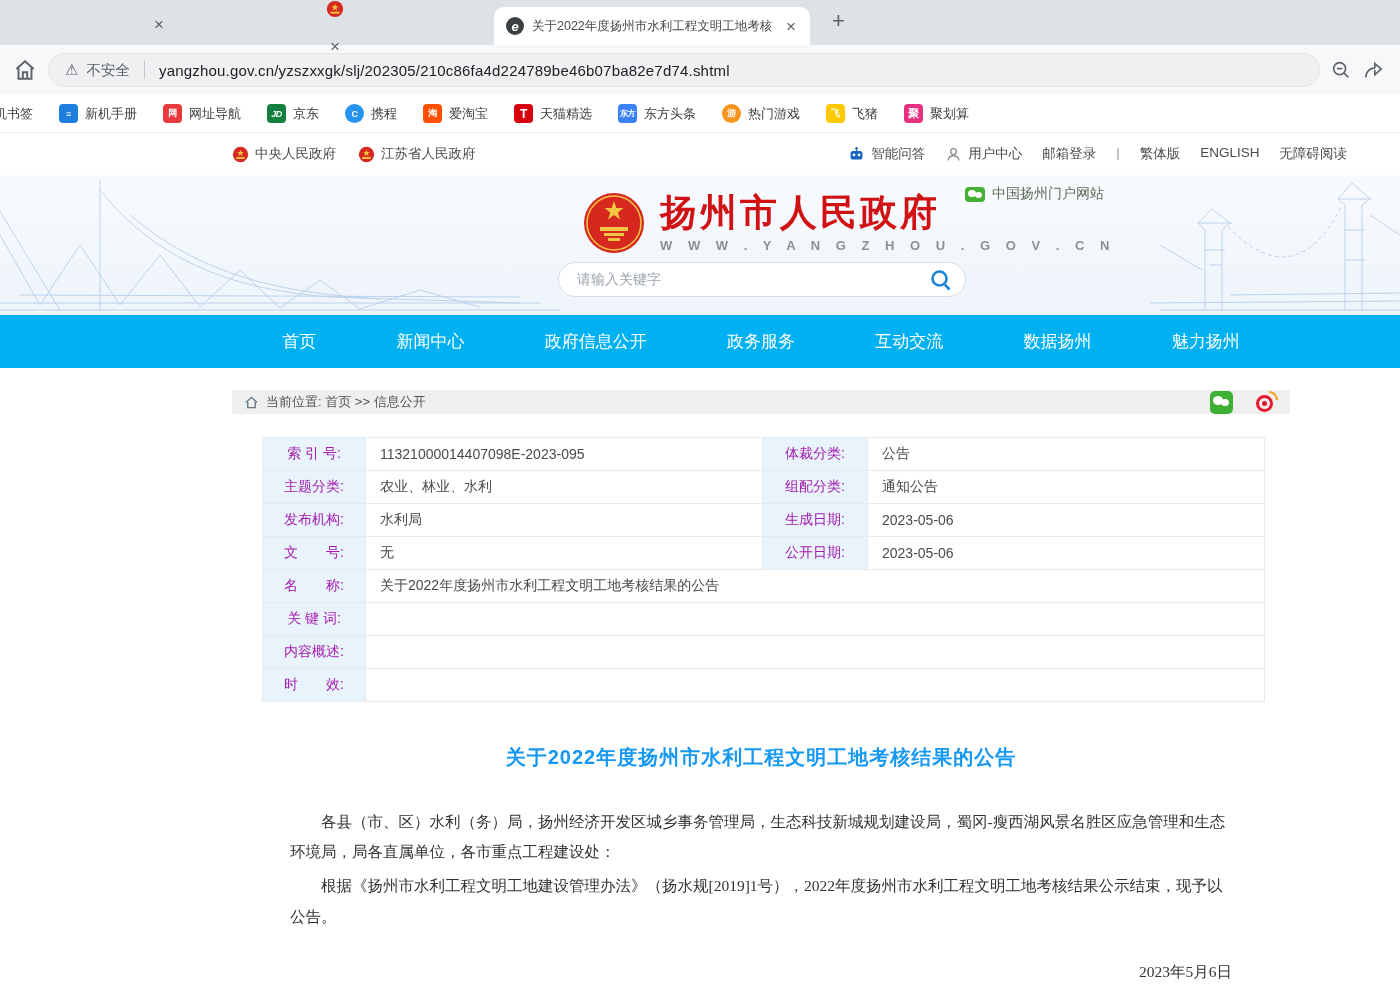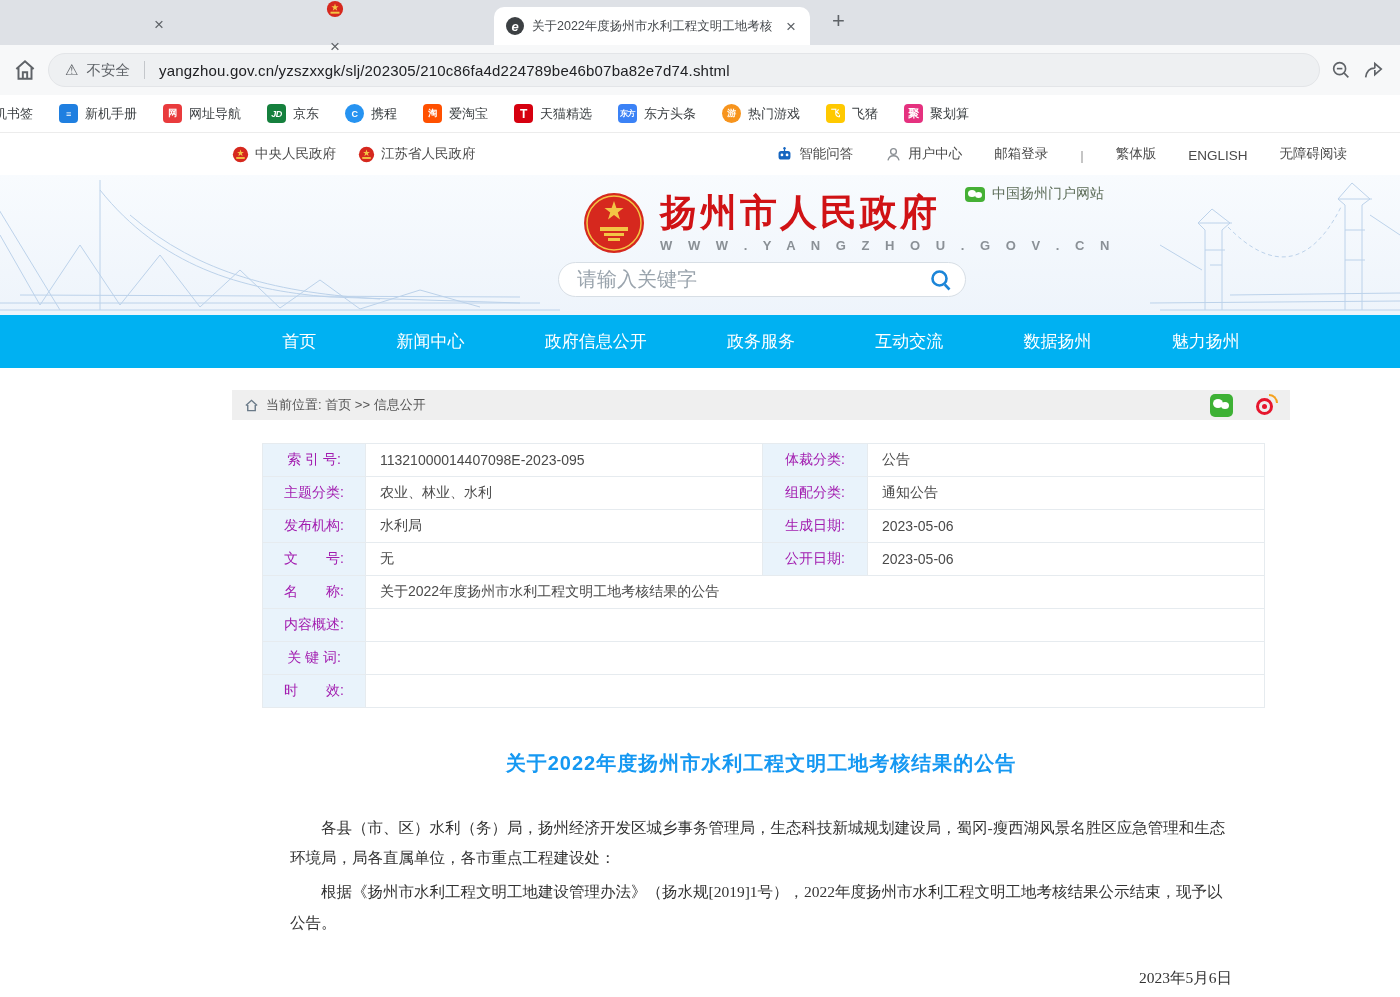--- a/index.html
+++ b/index.html
@@ -40,21 +40,21 @@
   .bm:first-child .bm-ico { display:none; }
   .i1{background:#1f7fe0;} .i2{background:#e93b3d;} .i3{background:#15803d;font-style:italic;}
   .i4{background:#2693f1;border-radius:50%;} .i5{background:#ff5000;} .i6{background:#d6000f;font-size:12px;}
   .i7{background:#3b82f6;font-size:8px;} .i8{background:#f7941d;border-radius:50%;}
   .i9{background:#ffc900;color:#fff;} .i10{background:#e5317f;font-size:11px;}
 
   
   .govbar { height:42px; background:#fff; display:flex; align-items:center; padding:0 53px 0 232px;
     font-size:13.5px; color:#4a4a4a; }
   .govlink { display:flex; align-items:center; gap:6px; margin-right:22px; cursor:pointer; }
-  .govbar-right { margin-left:auto; display:flex; align-items:flex-end; gap:32px; }
+  .govbar-right { margin-left:auto; display:flex; align-items:flex-start; gap:20px; }
   .gr-item { display:flex; align-items:center; gap:6px; cursor:pointer; color:#4a4a4a; }
   .gr-sep { color:#999; }
   .mini-ico { width:17px; height:17px; }
 
   
   .banner { position:relative; height:140px; background:linear-gradient(#f8fbfe,#eef4fb); overflow:hidden; }
   .banner-art { position:absolute; inset:0; width:100%; height:100%; }
   .logo-block { position:absolute; left:582px; top:16px; display:flex; align-items:center; gap:14px; }
   .emblem-big { width:64px; height:64px; }
   .site-name { color:#d01215; font-size:37px; font-weight:bold; letter-spacing:3px; line-height:1.1;
@@ -62,34 +62,34 @@
   .site-domain { color:#8a9096; font-size:13px; letter-spacing:6px; margin-top:4px; font-weight:bold; }
   .portal { position:absolute; left:965px; top:10px; display:flex; align-items:center; gap:7px;
     font-size:14px; color:#5b6b57; cursor:pointer; }
   .wechat-ico { width:20px; height:15px; background:#45b035; border-radius:4px; position:relative; }
   .wechat-ico::before { content:""; position:absolute; left:3px; top:3px; width:8px; height:7px;
     background:#fff; border-radius:50%; }
   .wechat-ico::after { content:""; position:absolute; left:10px; top:5px; width:7px; height:6px;
     background:#fff; border-radius:50%; }
   .searchbox { position:absolute; left:558px; top:87px; width:408px; height:35px; background:#fff;
     border:1px solid #d7dee5; border-radius:18px; display:flex; align-items:center; padding:0 12px 0 18px; }
-  .searchbox input { flex:1; border:none; outline:none; font-size:20px; color:#0369a1; background:transparent;
-    font-family:Liberation Serif, serif; }
+  .searchbox input { flex:1; border:none; outline:none; font-size:14px; color:#0369a1; background:transparent;
+    font-family:Liberation Mono, monospace; }
   .searchbox input::placeholder { color:#9aa4ad; }
   .search-btn { width:24px; height:24px; cursor:pointer; }
 
   
   .nav { height:53px; background:#00b1f2; }
   .nav-inner { margin-left:232px; width:1058px; height:100%; display:flex; align-items:center;
     justify-content:space-around; padding:0 20px;gap:20px; }
   .nav-item { color:#fff; font-size:17px; cursor:pointer; white-space:nowrap; }
 
   
   .container { width:1058px; margin-left:232px; background:#fff; }
-  .crumbbar { margin-top:22px; height:30px; background:#efefef; display:flex; align-items:center;
+  .crumbbar { margin-top:22px; height:24px; background:#efefef; display:flex; align-items:center;
     padding:0 12px; font-size:13px; color:#555; gap:7px; }
   .crumb-right { margin-left:auto; display:flex; align-items:center; gap:22px; }
   .share-wechat { width:23px; height:23px; background:#3eb135; border-radius:5px; position:relative; cursor:pointer; }
   .share-wechat::before { content:""; position:absolute; left:3px; top:5px; width:10px; height:9px;
     background:#fff; border-radius:50%; }
   .share-wechat::after { content:""; position:absolute; left:11px; top:8px; width:8px; height:7px;
     background:#fff; border-radius:50%; }
   .share-weibo { width:23px; height:23px; position:relative; cursor:pointer; }
   .share-weibo .eye { position:absolute; left:1px; top:4px; width:17px; height:17px; border:3px solid #e6162d;
     border-radius:50%; }
@@ -345,25 +345,25 @@
       <td class="mlabel">文　　号:</td>
       <td class="mval lv">无</td>
       <td class="mlabel r">公开日期:</td>
       <td class="mval">2023-05-06</td>
     </tr>
     <tr>
       <td class="mlabel">名　　称:</td>
       <td class="mval" colspan="3">关于2022年度扬州市水利工程文明工地考核结果的公告</td>
     </tr>
     <tr>
+      <td class="mlabel">关 键 词:</td>
+      <td class="mval" colspan="3"></td>
+    </tr>
+    <tr>
       <td class="mlabel">内容概述:</td>
-      <td class="mval" colspan="3"></td>
-    </tr>
-    <tr>
-      <td class="mlabel">关 键 词:</td>
       <td class="mval" colspan="3"></td>
     </tr>
     <tr>
       <td class="mlabel">时　　效:</td>
       <td class="mval" colspan="3"></td>
     </tr>
   </tbody>
     </table>
 
   <div class="article">

